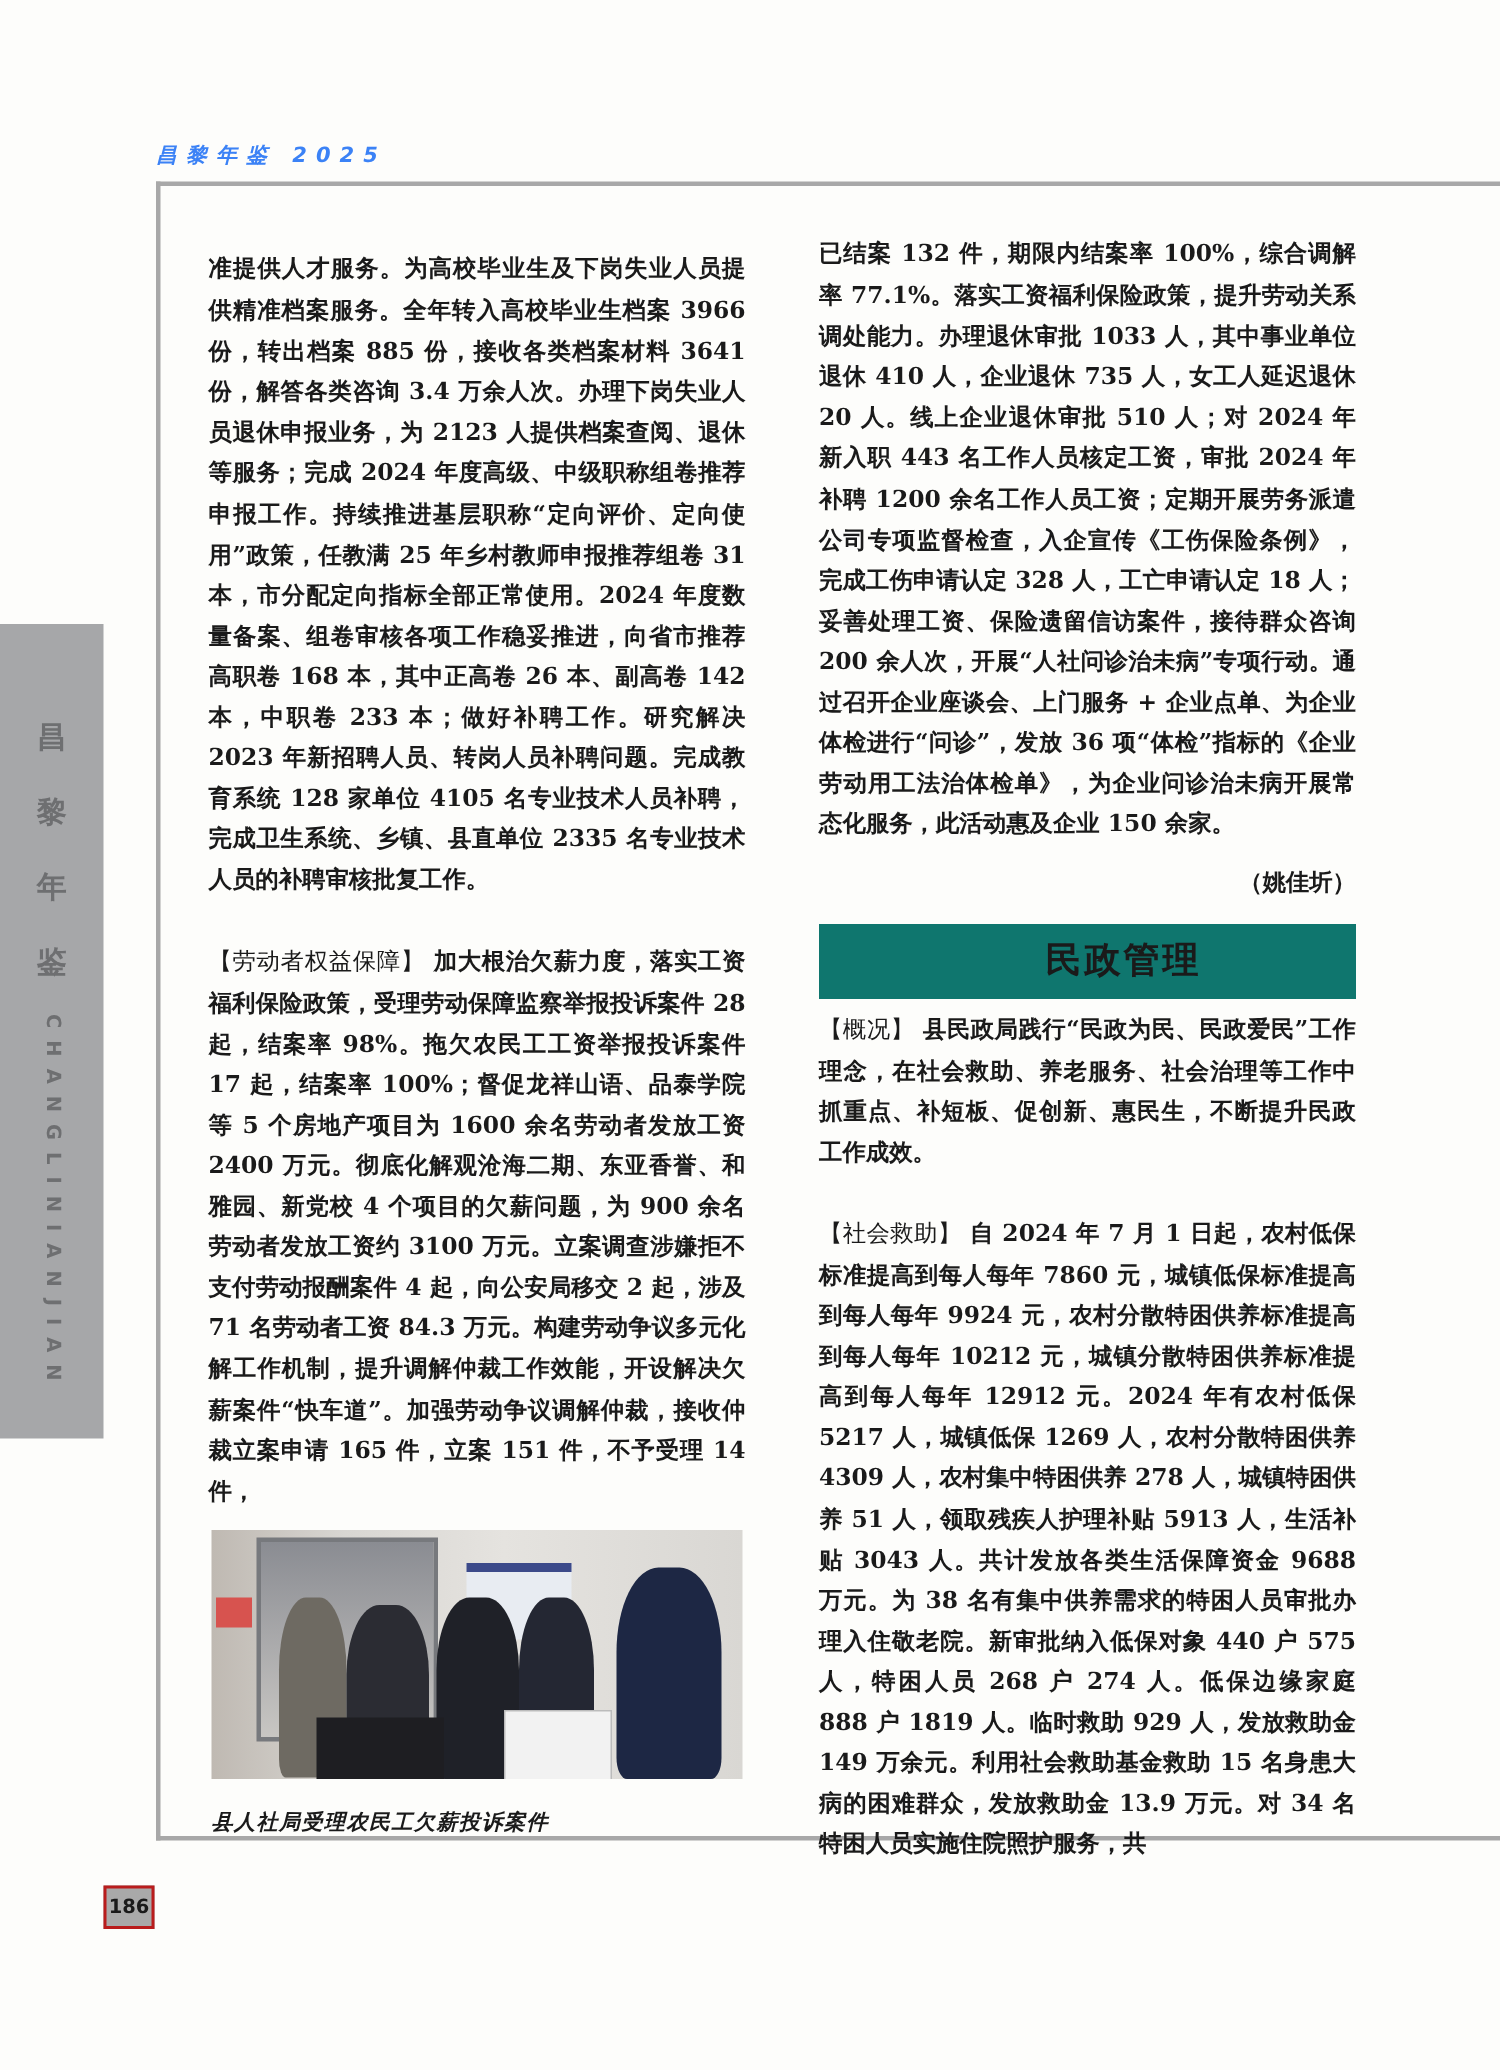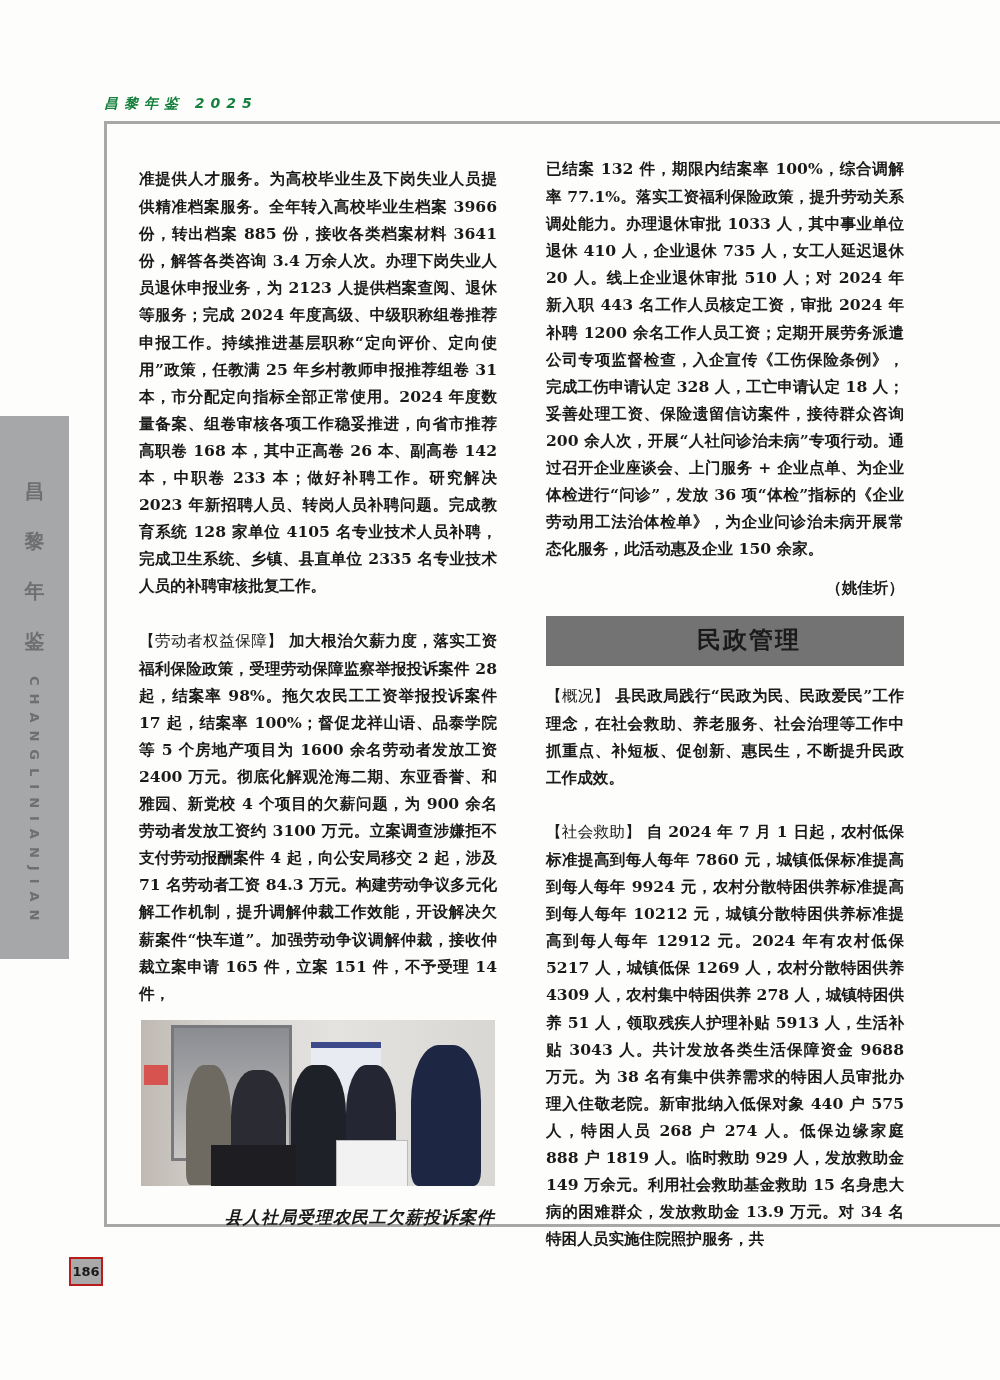--- a/index.html
+++ b/index.html
@@ -2,21 +2,21 @@
 <html><head>
   <meta charset="utf-8">
   <style>
     html, body { margin: 0; padding: 0; }
     body {
       width: 1000px; height: 1380px; background: #fdfdfb; position: relative; overflow: hidden;
       font-family: "DejaVu Serif", "Liberation Serif", serif; color: #1a1a1a;
     }
     .running-head {
       position: absolute; left: 104px; top: 95px; font-size: 14px; font-weight: bold;
-      letter-spacing: 6px; font-style: italic; color: #15803d;
+      letter-spacing: 6px; font-style: italic; color: #3b82f6;
       font-family: "DejaVu Sans", sans-serif;
     }
     .frame {
       position: absolute; left: 104px; top: 121px; width: 896px; height: 1106px;
       border-top: 3px solid #a8a8a8; border-left: 3px solid #a8a8a8; border-bottom: 3px solid #a8a8a8;
       box-sizing: border-box;
     }
     .side-tab {
       position: absolute; left: 0; top: 416px; width: 69px; height: 543px; background: #a6a7a9;
       display: flex; flex-direction: column; align-items: center; padding-top: 50px; box-sizing: border-box;
@@ -30,39 +30,39 @@
       font-size: 13px; font-weight: bold; font-family: "DejaVu Sans", sans-serif;
     }
     .col { position: absolute; top: 155px; width: 358px; font-size: 15.6px; line-height: 27.1px; font-weight: bold; text-align: justify; }
     .col.left { left: 139px; margin-top: 10px; }
     .col.right { left: 546px; }
     .col p { margin: 0; text-indent: 0; }
     .col p + p { margin-top: 27px; }
     .lead { font-weight: normal; }
     .author { text-align: right; margin-top: 12px; }
     .section-banner {
-      margin: 14px 0 16px 0; height: 50px; background: #737373; display: flex; align-items: center; justify-content: center;
+      margin: 14px 0 6px 0; height: 50px; background: #0f766e; display: flex; align-items: center; justify-content: center;
       font-size: 24px; font-weight: bold; letter-spacing: 2px; font-family: "DejaVu Sans", sans-serif; color: #1a1a1a; padding-left: 48px;
     }
     .photo {
       position: absolute; left: 141px; top: 1020px; width: 354px; height: 166px; overflow: hidden;
       background: linear-gradient(90deg, #bfb9b2 0%, #d8d6d2 25%, #e5e3df 55%, #d9d7d3 100%);
     }
     .photo .window { position: absolute; left: 30px; top: 5px; width: 115px; height: 130px; background: linear-gradient(180deg, #8a8c92, #c8c6c3); border: 3px solid #77797d; }
     .photo .board { position: absolute; left: 170px; top: 22px; width: 70px; height: 45px; background: #e8ecf2; border-top: 6px solid #3c4a8a; }
     .photo .sign { position: absolute; left: 3px; top: 45px; width: 24px; height: 20px; background: #d7534f; }
     .photo .person { position: absolute; border-radius: 40% 40% 10% 10%; }
     .photo .p1 { left: 45px; top: 45px; width: 45px; height: 120px; background: #6e6a62; }
     .photo .p2 { left: 90px; top: 50px; width: 55px; height: 116px; background: #2b2c33; }
     .photo .p3 { left: 150px; top: 45px; width: 55px; height: 121px; background: #1f2128; }
     .photo .p4 { left: 205px; top: 45px; width: 50px; height: 121px; background: #242733; }
     .photo .p5 { left: 270px; top: 25px; width: 70px; height: 141px; background: #1d2744; }
     .photo .printer { position: absolute; left: 195px; top: 120px; width: 70px; height: 46px; background: #f2f2f2; border: 1px solid #bbb; }
     .photo .monitor { position: absolute; left: 70px; top: 125px; width: 85px; height: 41px; background: #1e1e22; }
-    .caption { position: absolute; left: 141px; top: 1206px; width: 354px; text-align: right; font-size: 17px; font-weight: bold; font-style: italic; font-family: Liberation Sans, sans-serif; letter-spacing: 1px; }
+    .caption { position: absolute; left: 141px; top: 1206px; width: 354px; text-align: left; font-size: 14px; font-weight: bold; font-style: italic; font-family: Liberation Sans, sans-serif; letter-spacing: 1px; }
   </style>
 </head>
 <body>
 
 <div class="running-head">昌黎年鉴 2025</div>
 <div class="frame"></div>
 
 <div class="side-tab">
   <span class="cn">昌</span>
   <span class="cn">黎</span>

